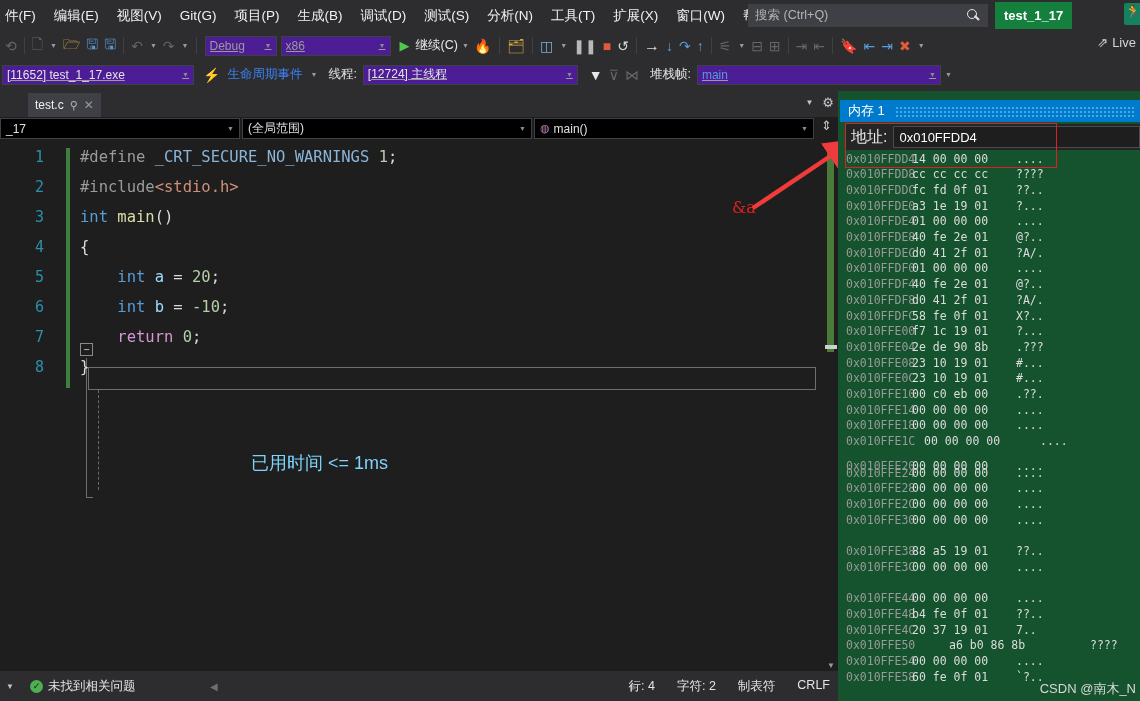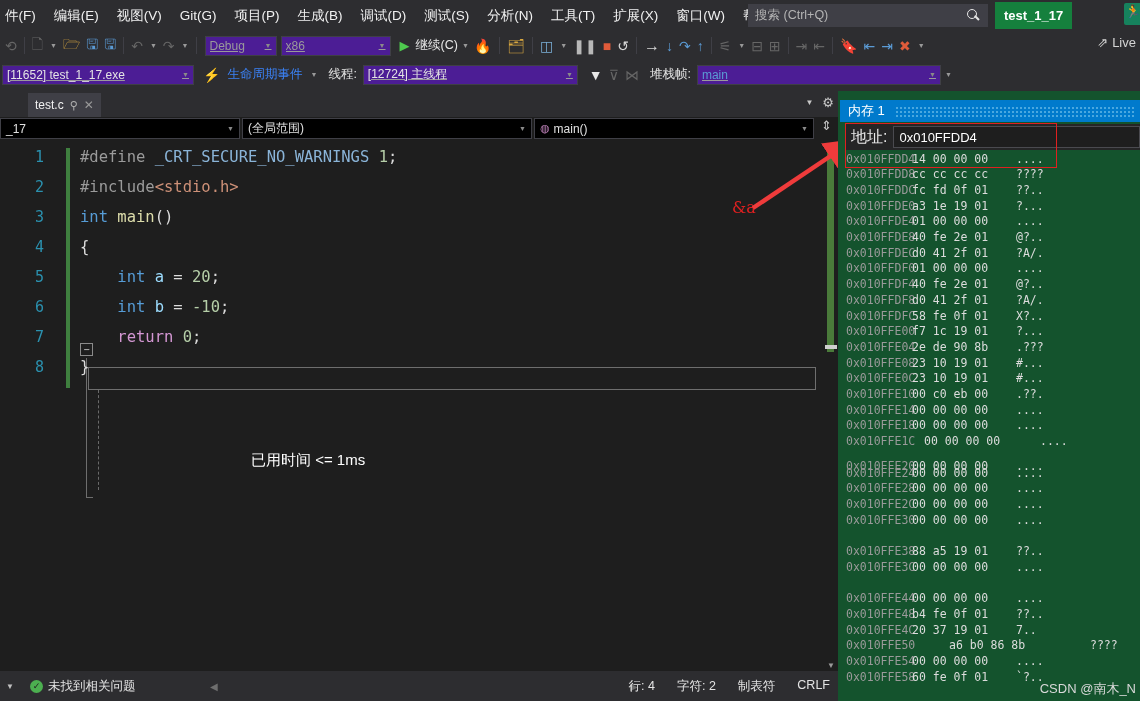--- a/index.html
+++ b/index.html
@@ -136,21 +136,21 @@
   .k-pre { color: #9b9b9b; }       
   .k-macro { color: #8ab4d8; }     
   .k-num { color: #b5cea8; }
   .k-type { color: #569cd6; }      
   .k-ident { color: #9cdcfe; }     
   .k-op { color: #dcdcdc; }
   .k-ret { color: #d497d3; }       
   .k-fn { color: #dcdcaa; }        
   .k-hdr { color: #ce9178; }       
   .k-brace { color: #dcdcdc; }
-  .elapsed { color: #ffffff; font-size: 15px; font-family: "Liberation Sans", sans-serif; }
+  .elapsed { color: #7dd3fc; font-size: 18px; font-family: "Liberation Sans", sans-serif; }
 
   .collapse-box {
     position: absolute; left: 80px; top: 203px; width: 13px; height: 13px;
     border: 1px solid #8a8a8a; color: #c8c8c8; font-size: 10px;
     text-align: center; line-height: 11px;
   }
   .brace-guide {
     position: absolute; left: 86px; top: 218px; width: 1px; height: 140px;
     border-left: 1px solid #6e6e6e;
   }

